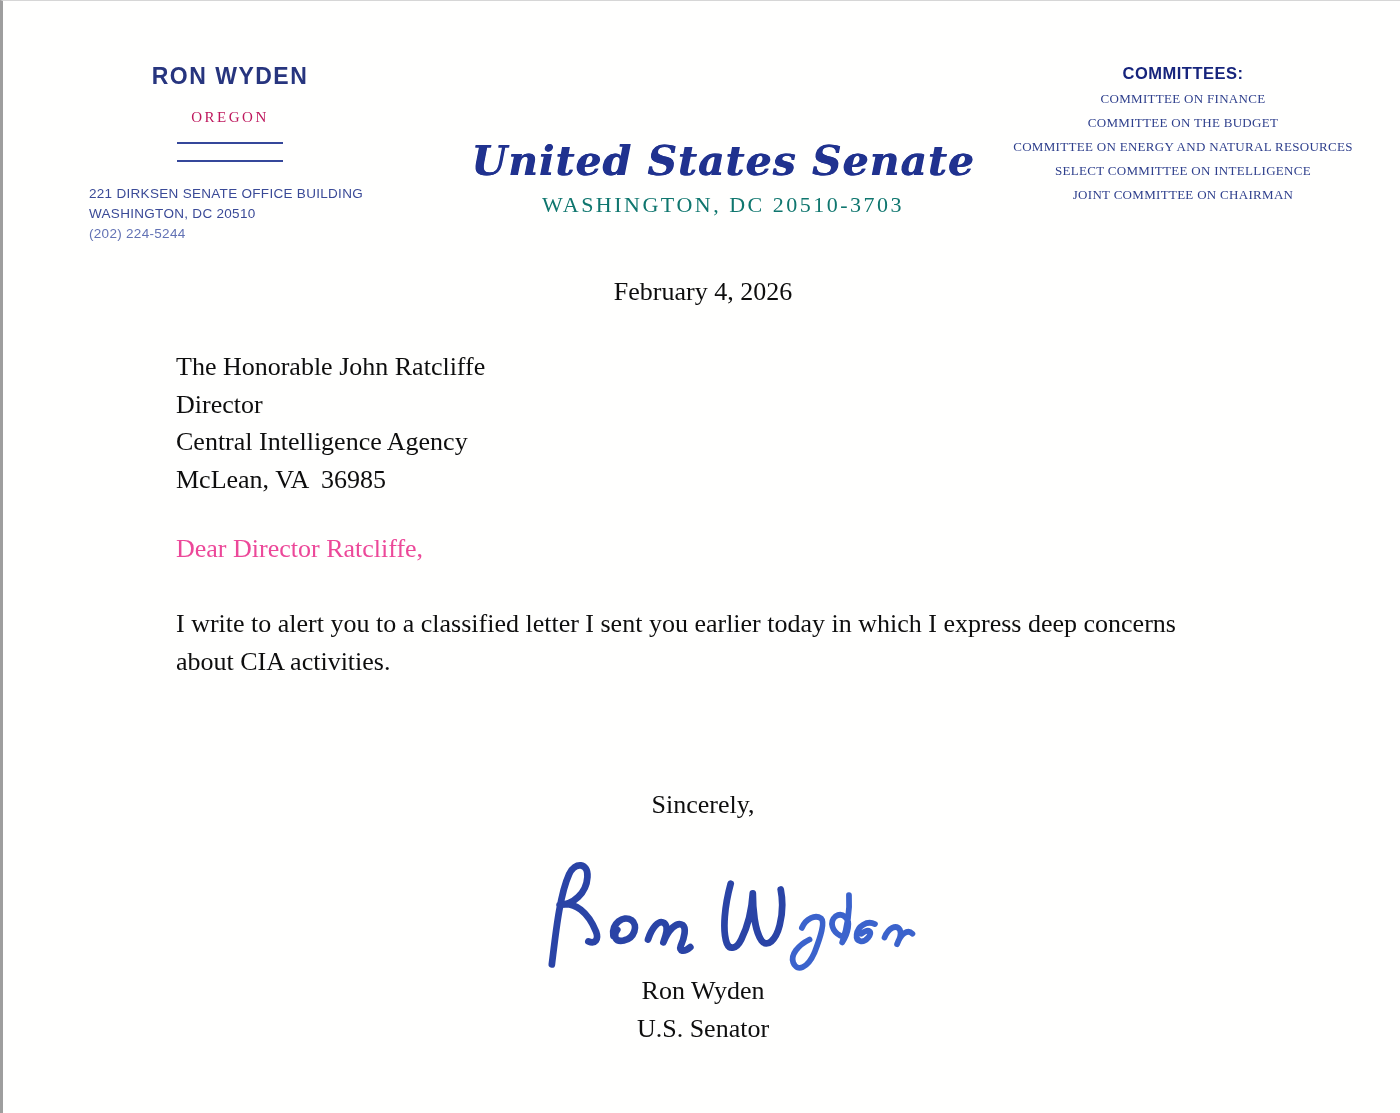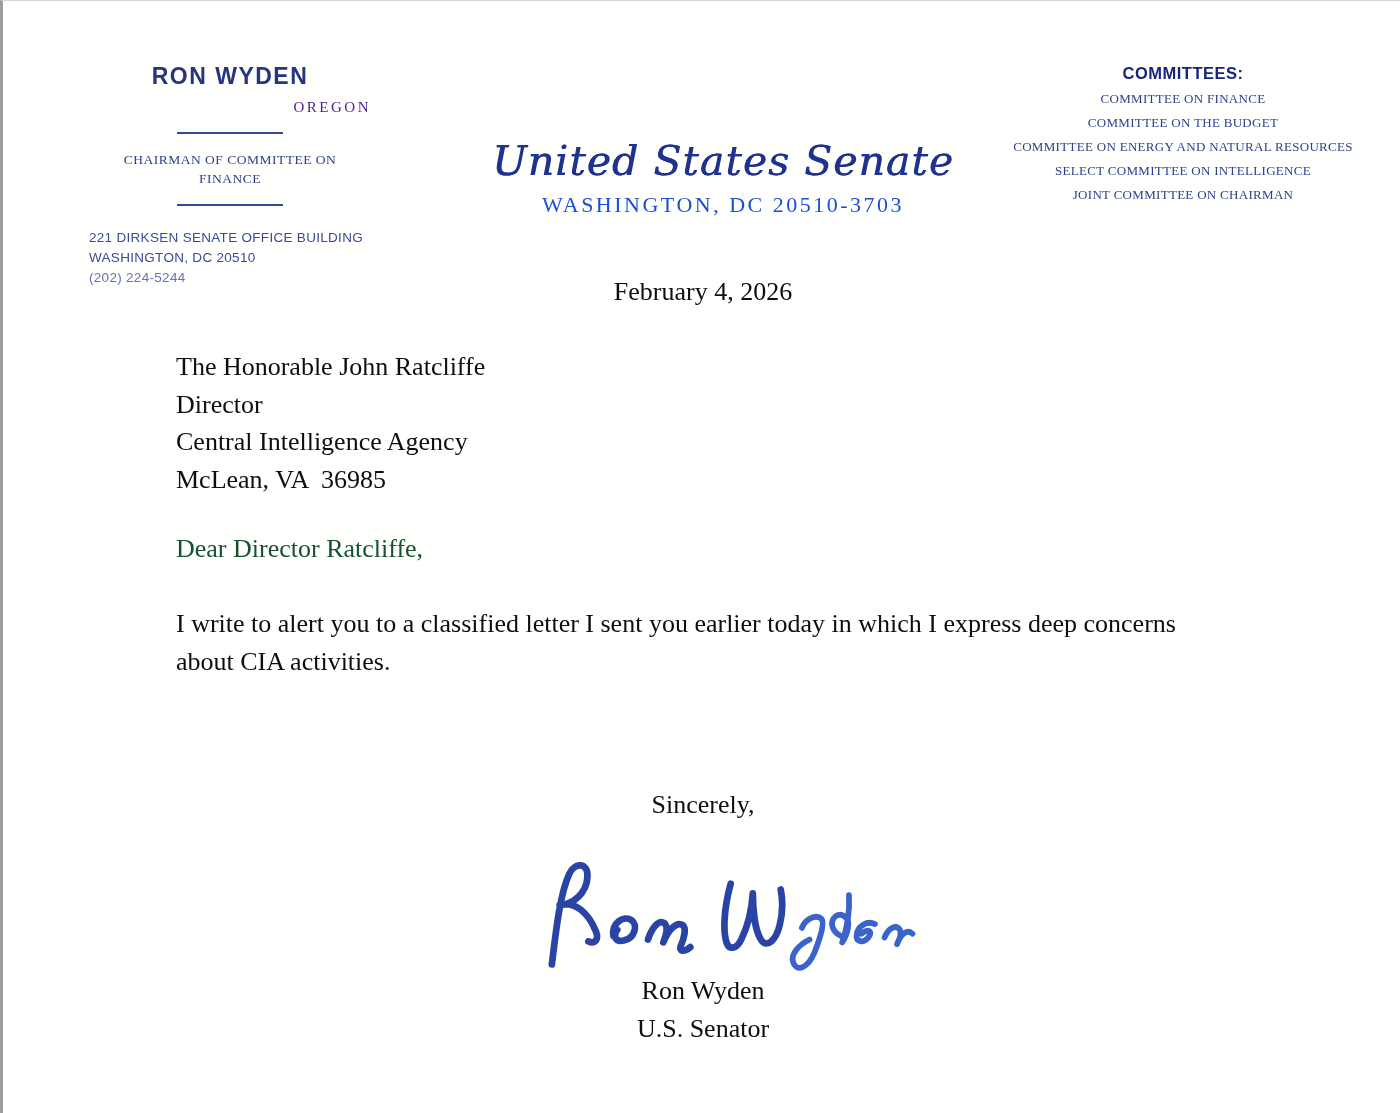--- a/index.html
+++ b/index.html
@@ -18,22 +18,22 @@
   .lh-left {
     position:absolute; left:86px; top:62px; width:282px;
     color:#2c3c86; text-align:center;
   }
   .lh-left .sender-name {
     font-family:"Liberation Sans", sans-serif;
     font-size:23px; font-weight:600; letter-spacing:1.5px;
     color:#27357e;
   }
   .lh-left .sender-state {
-    margin-top:9px;
-    font-size:15px; letter-spacing:2.5px; color:#4c1d95;text-align:right;
+    margin-top:19px;
+    font-size:15px; letter-spacing:2.5px; color:#be185d;
   }
   .lh-rule {
     width:106px; height:0; margin:16px auto 0 auto;
     border-top:2px solid #35479a;
   }
   .lh-left .sender-title {
     margin-top:16px;
     font-size:13.5px; letter-spacing:0.5px; line-height:19px;
     color:#2e3f8c;
   }
@@ -45,29 +45,29 @@
   }
   .lh-left .sender-phone { color:#6272b4; }
 
   
   .lh-center {
     position:absolute; left:440px; top:136px; width:560px;
     text-align:center;
   }
   .senate-title {
     font-family:"DejaVu Serif", serif;
-    font-size:41px; font-weight:normal; font-style:italic;
+    font-size:41px; font-weight:bold; font-style:italic;
     letter-spacing:1px;
     color:#20328f;
     text-shadow:0.6px 0 0 #20328f;
   }
   .senate-subtitle {
     margin-top:7px;
     font-size:22px; letter-spacing:2.5px;
-    color:#1d4ed8;
+    color:#0f766e;
   }
 
   
   .lh-right {
     position:absolute; left:996px; top:63px; width:368px;
     text-align:center;
   }
   .committees-heading {
     font-family:"Liberation Sans", sans-serif;
     font-size:16.5px; font-weight:bold; letter-spacing:0.5px;
@@ -85,21 +85,21 @@
     text-align:center;
     font-size:26px; color:#0e0e0e;
   }
   .recipient-block {
     position:absolute; left:173px; top:347px;
     font-size:26px; line-height:37.5px; color:#0e0e0e;
   }
   .recipient-block .pre { white-space:pre; }
   .salutation {
     position:absolute; left:173px; top:533px;
-    font-size:26px; color:#14532d;
+    font-size:26px; color:#ec4899;
   }
   .para-1 {
     position:absolute; left:173px; top:604px; width:1060px;
     font-size:26px; line-height:37.5px; color:#0e0e0e;
   }
   .para-2 {
     position:absolute; left:173px; top:714px; width:1060px;
     font-size:26px; line-height:37.5px; color:#0e0e0e;
   }
   .closing {
@@ -118,24 +118,20 @@
 </style>
 </head>
 <body>
 
 <div class="page">
 
   <div class="lh-left">
     <div class="sender-name">RON WYDEN</div>
     <div class="sender-state">OREGON</div>
     <div class="lh-rule"></div>
-    <div class="sender-title">
-      <div>CHAIRMAN OF COMMITTEE ON</div>
-      <div>FINANCE</div>
-    </div>
     <div class="lh-rule"></div>
     <div class="sender-address">
       <div>221 DIRKSEN SENATE OFFICE BUILDING</div>
       <div>WASHINGTON, DC 20510</div>
       <div class="sender-phone">(202) 224-5244</div>
     </div>
   </div>
 
   <div class="lh-center">
     <div class="senate-title">United States Senate</div>

